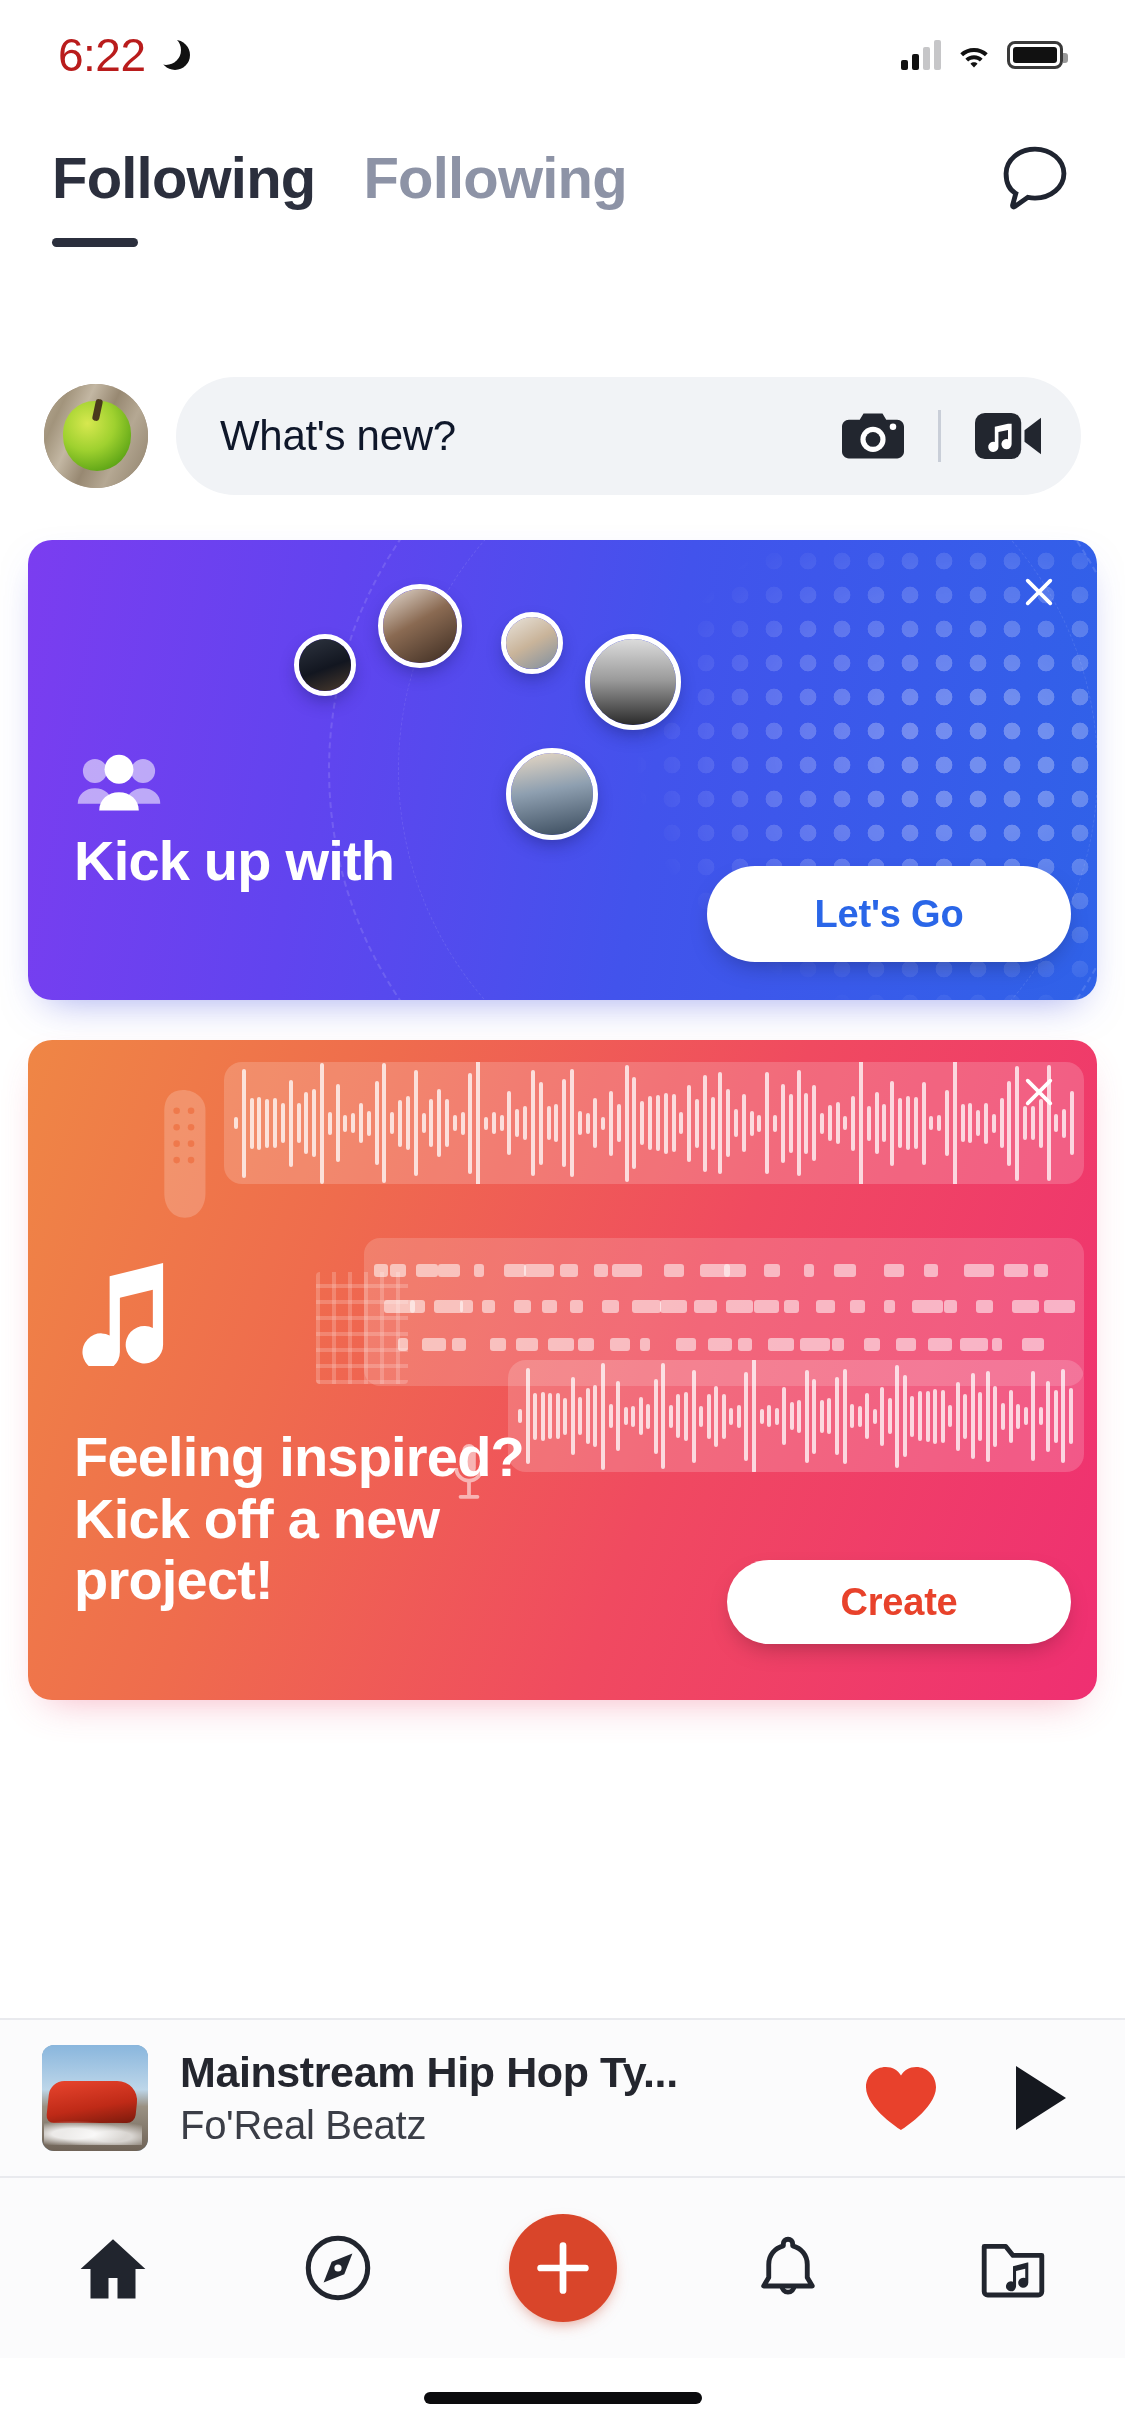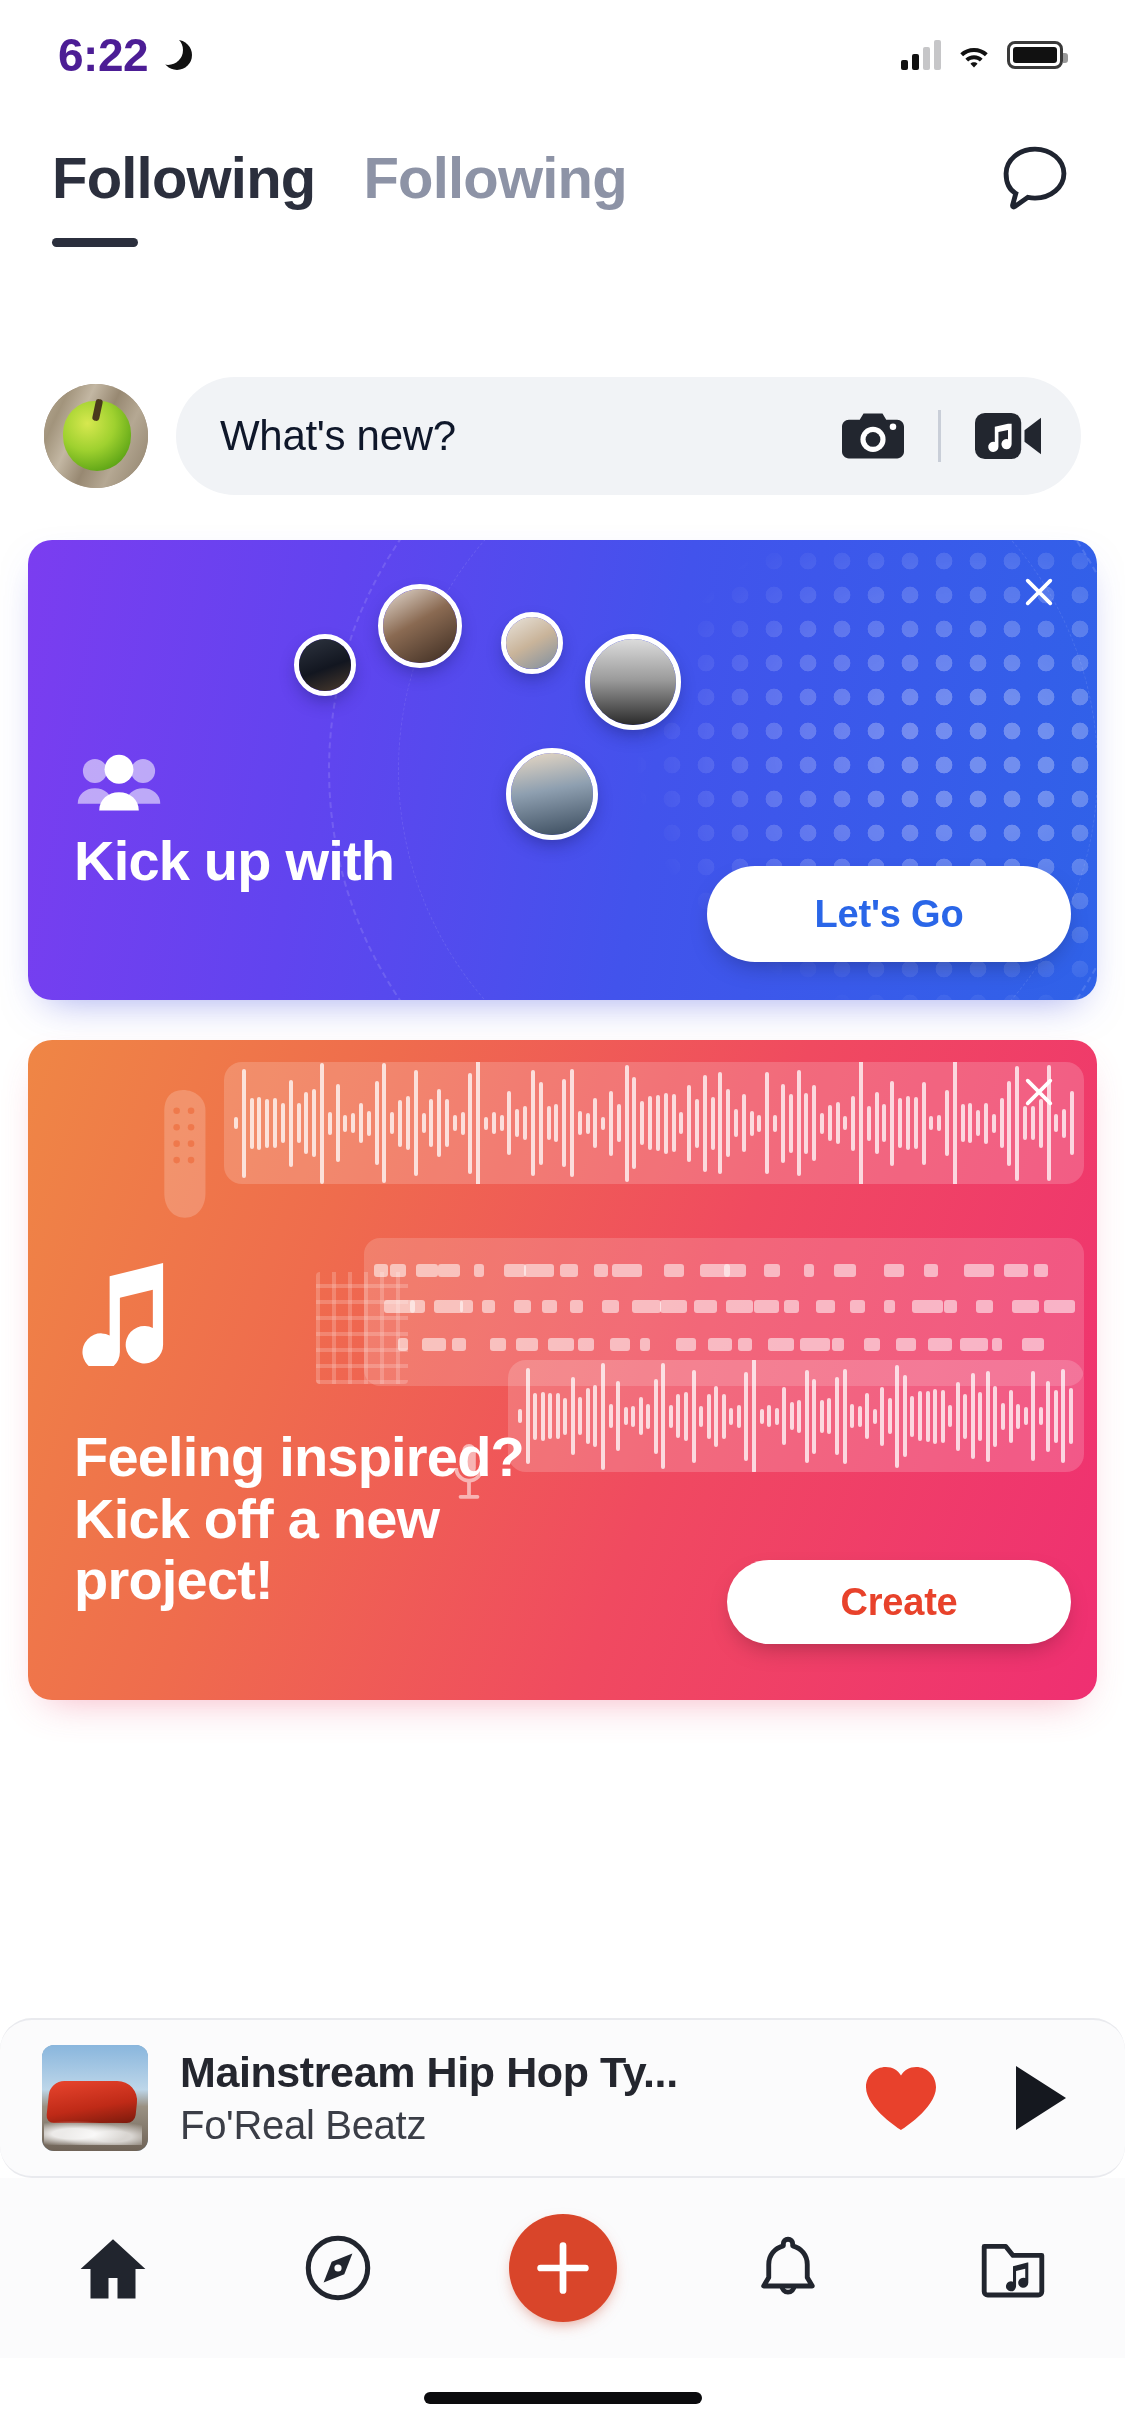--- a/index.html
+++ b/index.html
@@ -11,21 +11,21 @@
   }
   .phone { position:relative; width:1125px; height:2436px; background:#fff; }
 
   
   .statusbar {
     position:absolute; top:0; left:0; width:1125px; height:110px;
     display:flex; align-items:center; justify-content:space-between;
     padding:0 62px 0 58px;
   }
   .sb-left { display:flex; align-items:center; gap:14px; }
-  .sb-time { font-size:46px; font-weight:700; color:#4c1d95; letter-spacing:-0.5px; }
+  .sb-time { font-size:46px; font-weight:400; color:#b91c1c; letter-spacing:-0.5px; }
   .moon { width:30px; height:30px; position:relative; }
   .moon:before {
     content:""; position:absolute; width:30px; height:30px; border-radius:50%;
     background:#111;
   }
   .moon:after {
     content:""; position:absolute; left:-9px; top:-5px; width:30px; height:30px;
     border-radius:50%; background:#fff;
   }
   .sb-right { display:flex; align-items:center; gap:16px; }
@@ -181,21 +181,21 @@
       repeating-linear-gradient(0deg,  rgba(255,255,255,.30) 0 4px, transparent 4px 16px);
     border-radius:4px; opacity:.65;
   }
   .guitar { position:absolute; left:130px; top:46px; width:62px; height:140px; opacity:.35; }
   .mic-icon { position:absolute; left:424px; top:402px; width:34px; height:62px; opacity:.55; }
 
   
   .nowplaying {
     position:absolute; left:0; top:2018px; width:1125px; height:160px;
     background:#fbfbfc; border-top:2px solid #e9eaee; border-bottom:2px solid #e9eaee;
-    display:flex; align-items:center; padding:0 42px; gap:32px;border-radius:32px;
+    display:flex; align-items:center; padding:0 42px; gap:32px;
   }
   .np-art { width:106px; height:106px; border-radius:12px; overflow:hidden; flex:none; position:relative; background:#7ea4c4; }
   .np-art .sky { position:absolute; inset:0; background:linear-gradient(180deg,#89b6dd 0%,#bdd6e9 42%,#9a9183 58%,#6f6357 100%); }
   .np-art .car { position:absolute; left:6%; top:34%; width:84%; height:40%; border-radius:14px 22px 8px 8px;
                  background:linear-gradient(170deg,#e8452e 0%,#bf2a17 60%,#7a1a0c 100%); transform:skewX(-6deg); }
   .np-art .smoke { position:absolute; left:2%; bottom:6%; width:92%; height:26%;
                  background:radial-gradient(ellipse at 30% 60%, rgba(255,255,255,.85) 0 22%, transparent 55%),
                             radial-gradient(ellipse at 70% 70%, rgba(255,255,255,.7) 0 20%, transparent 52%); }
   .np-text { flex:1; min-width:0; }
   .np-title { font-size:43px; font-weight:600; color:#24262e; letter-spacing:-0.4px; white-space:nowrap; overflow:hidden; }

